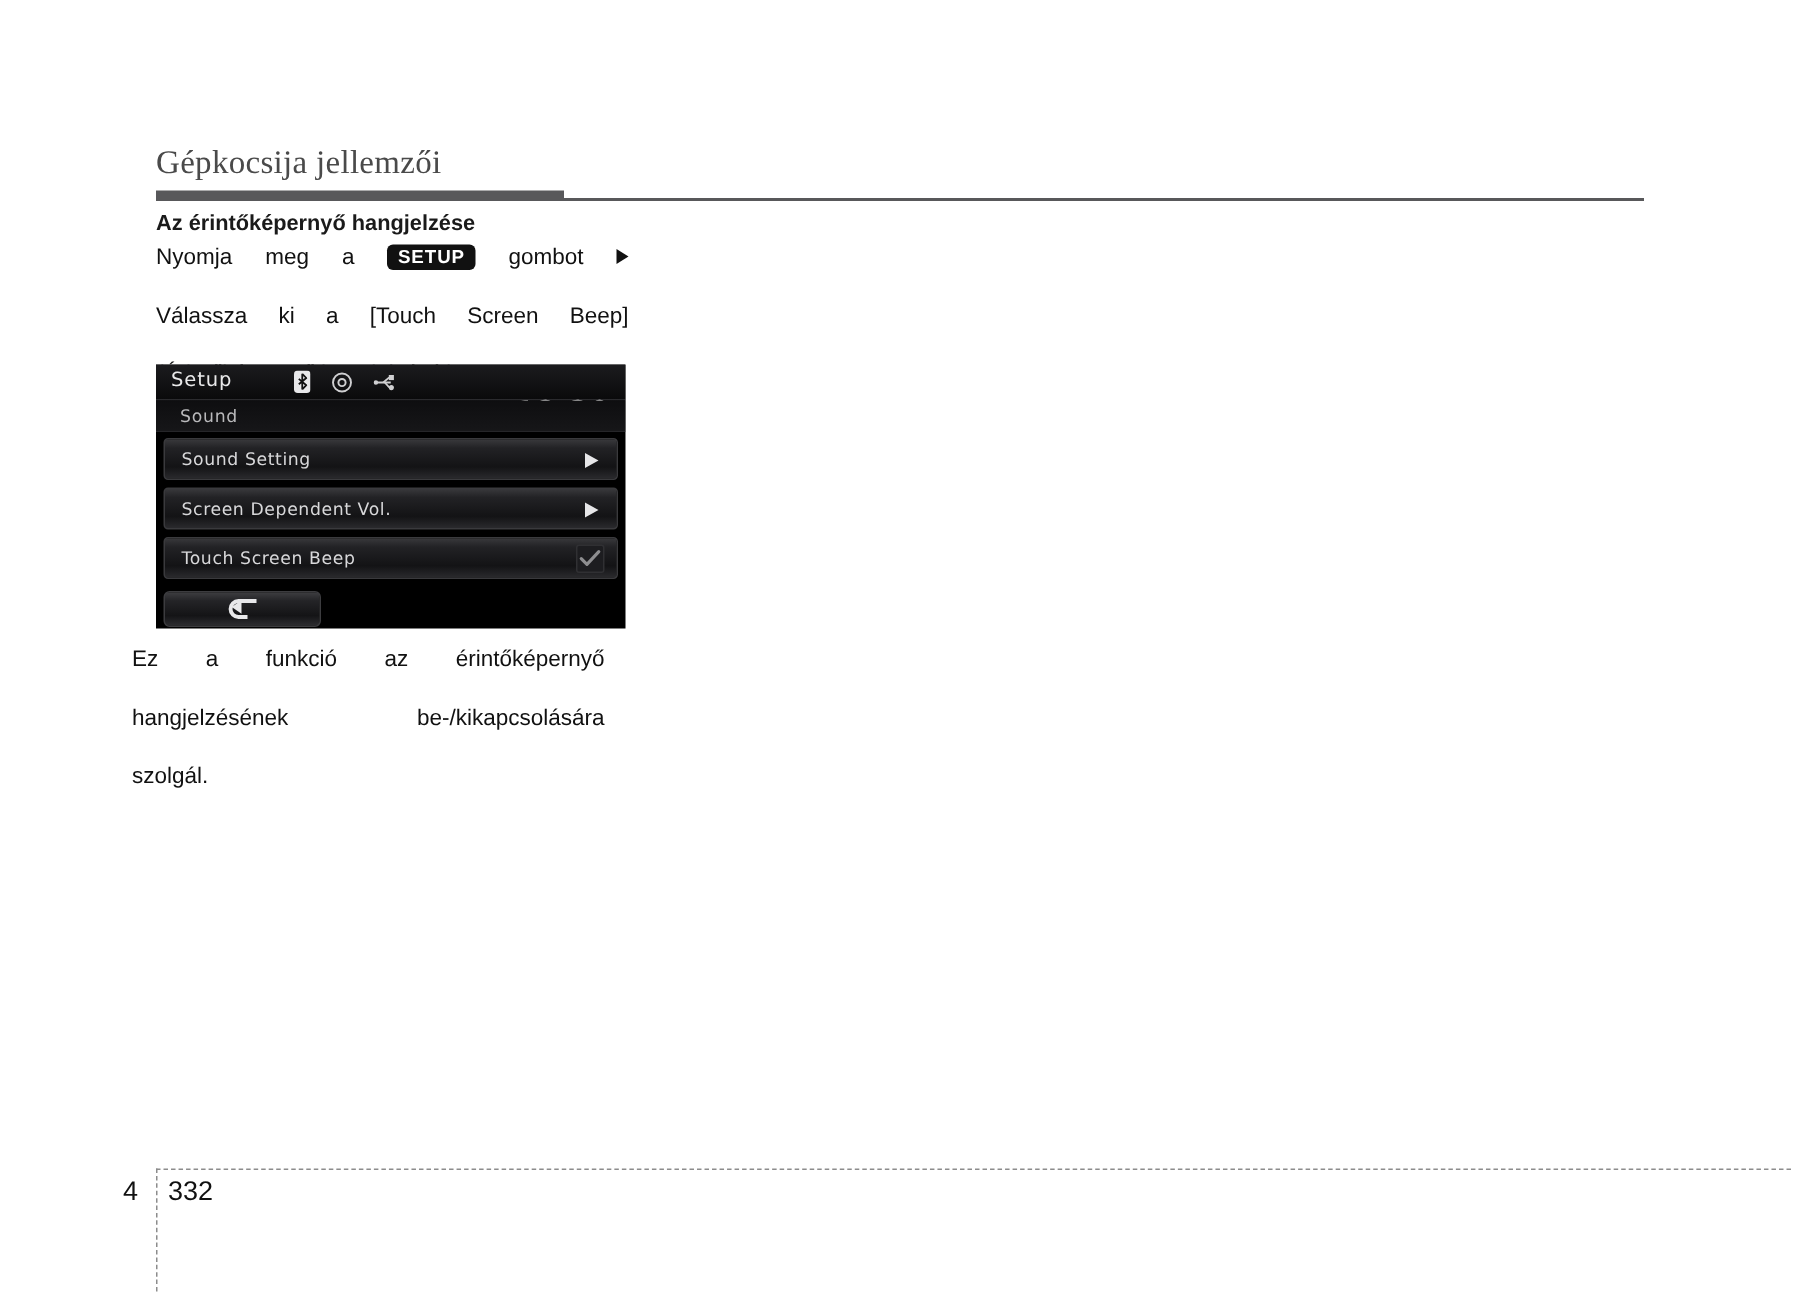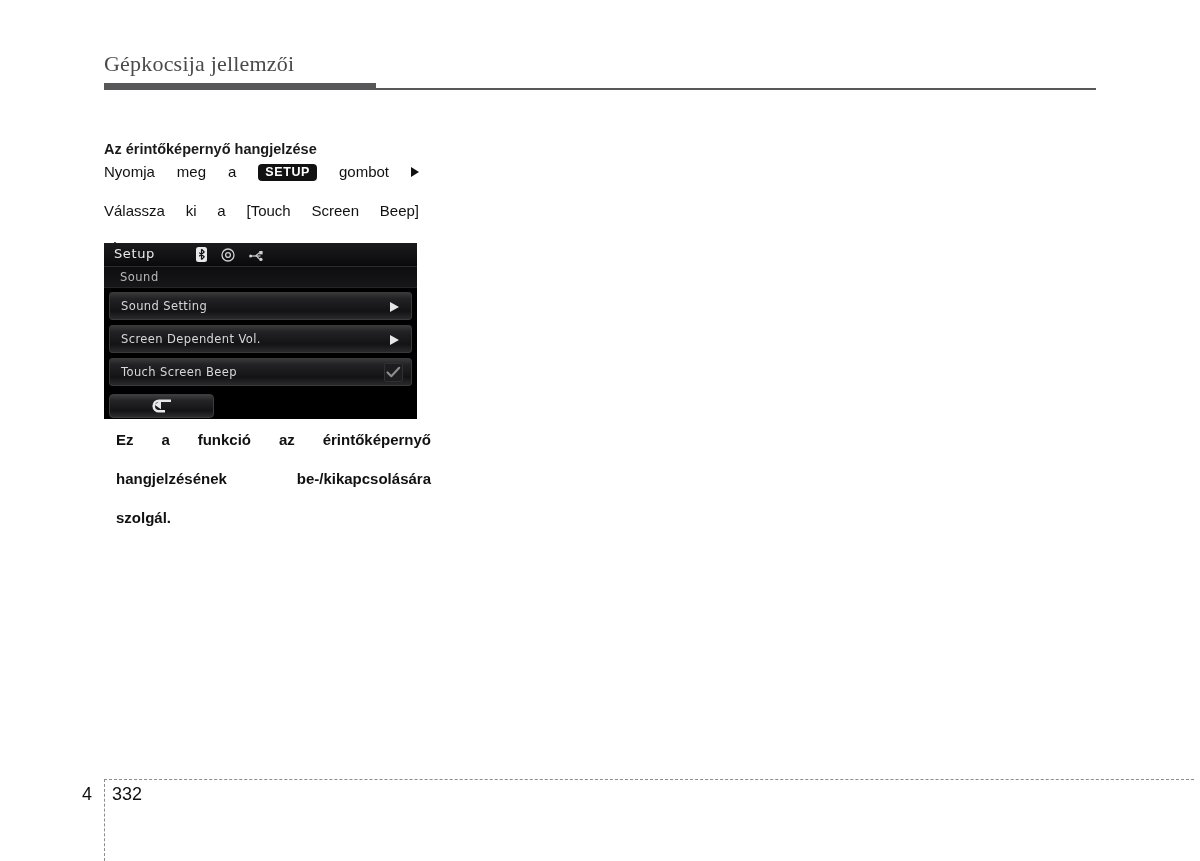--- a/index.html
+++ b/index.html
@@ -22,20 +22,21 @@
     top: 52px;
     width: 992px;
   }
   #page-header .title {
     font-family: "Liberation Serif", serif;
     font-size: 22px;
     color: #4a4a4a;
     letter-spacing: 0.2px;
     line-height: 1.1;
     white-space: nowrap;
+    margin-top: 44px;
   }
   #page-header .rule-wrap {
     position: relative;
     height: 10px;
     margin-top: 7px;
   }
   #page-header .rule-thick {
     position: absolute;
     left: 0;
     top: 0;
@@ -227,27 +228,26 @@
     border-radius: 4px;
     background: linear-gradient(to bottom, #3d3d40 0%, #242427 25%, #141416 70%, #2c2c2f 100%);
     border: 1px solid #3c3c3f;
     box-sizing: border-box;
   }
   .dev-back-btn svg { position:absolute; left: 38px; top: 4px; }
 
   
   #caption {
     position: absolute;
-    left: 116px;
+    left: 88px;
     top: 430px;
     width: 315px;
     font-size: 15px;
     color: #111111;
     line-height: 19.5px;
-    font-weight: bold;
   }
   #caption .line {
     display: block;
     text-align: justify;
   }
   #caption .line::after {
     content: "";
     display: inline-block;
     width: 100%;
     height: 0;

